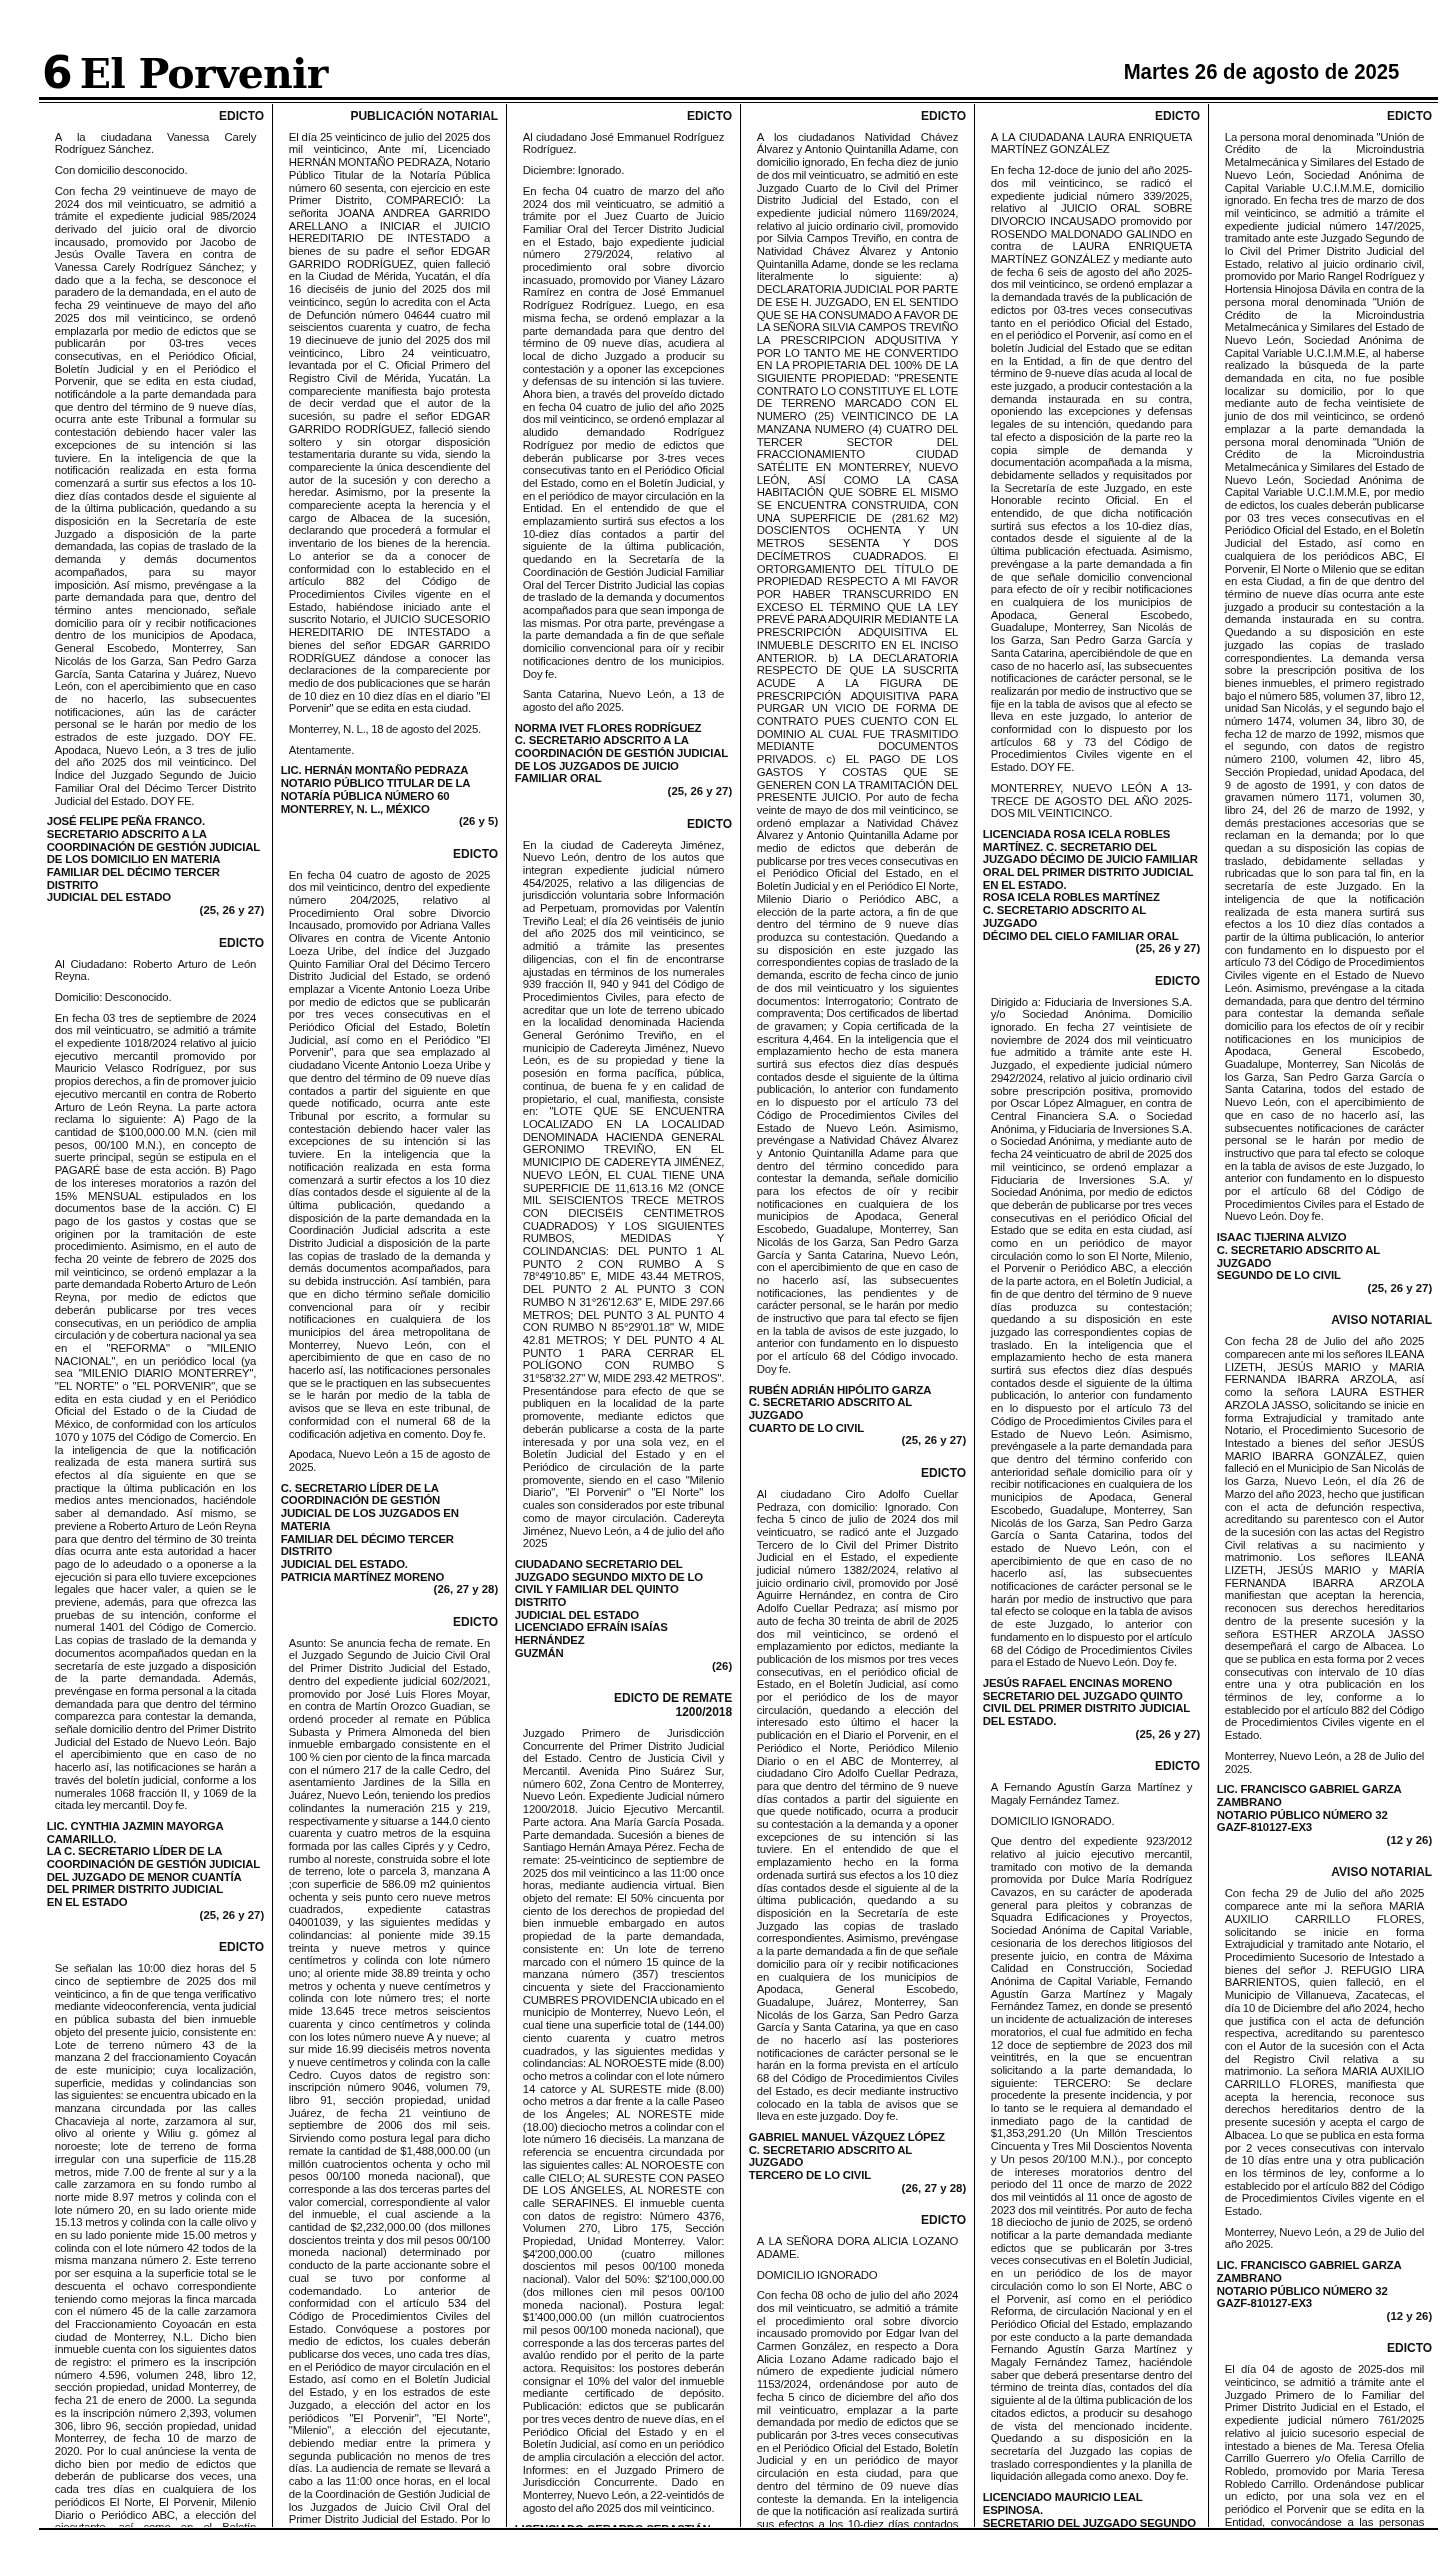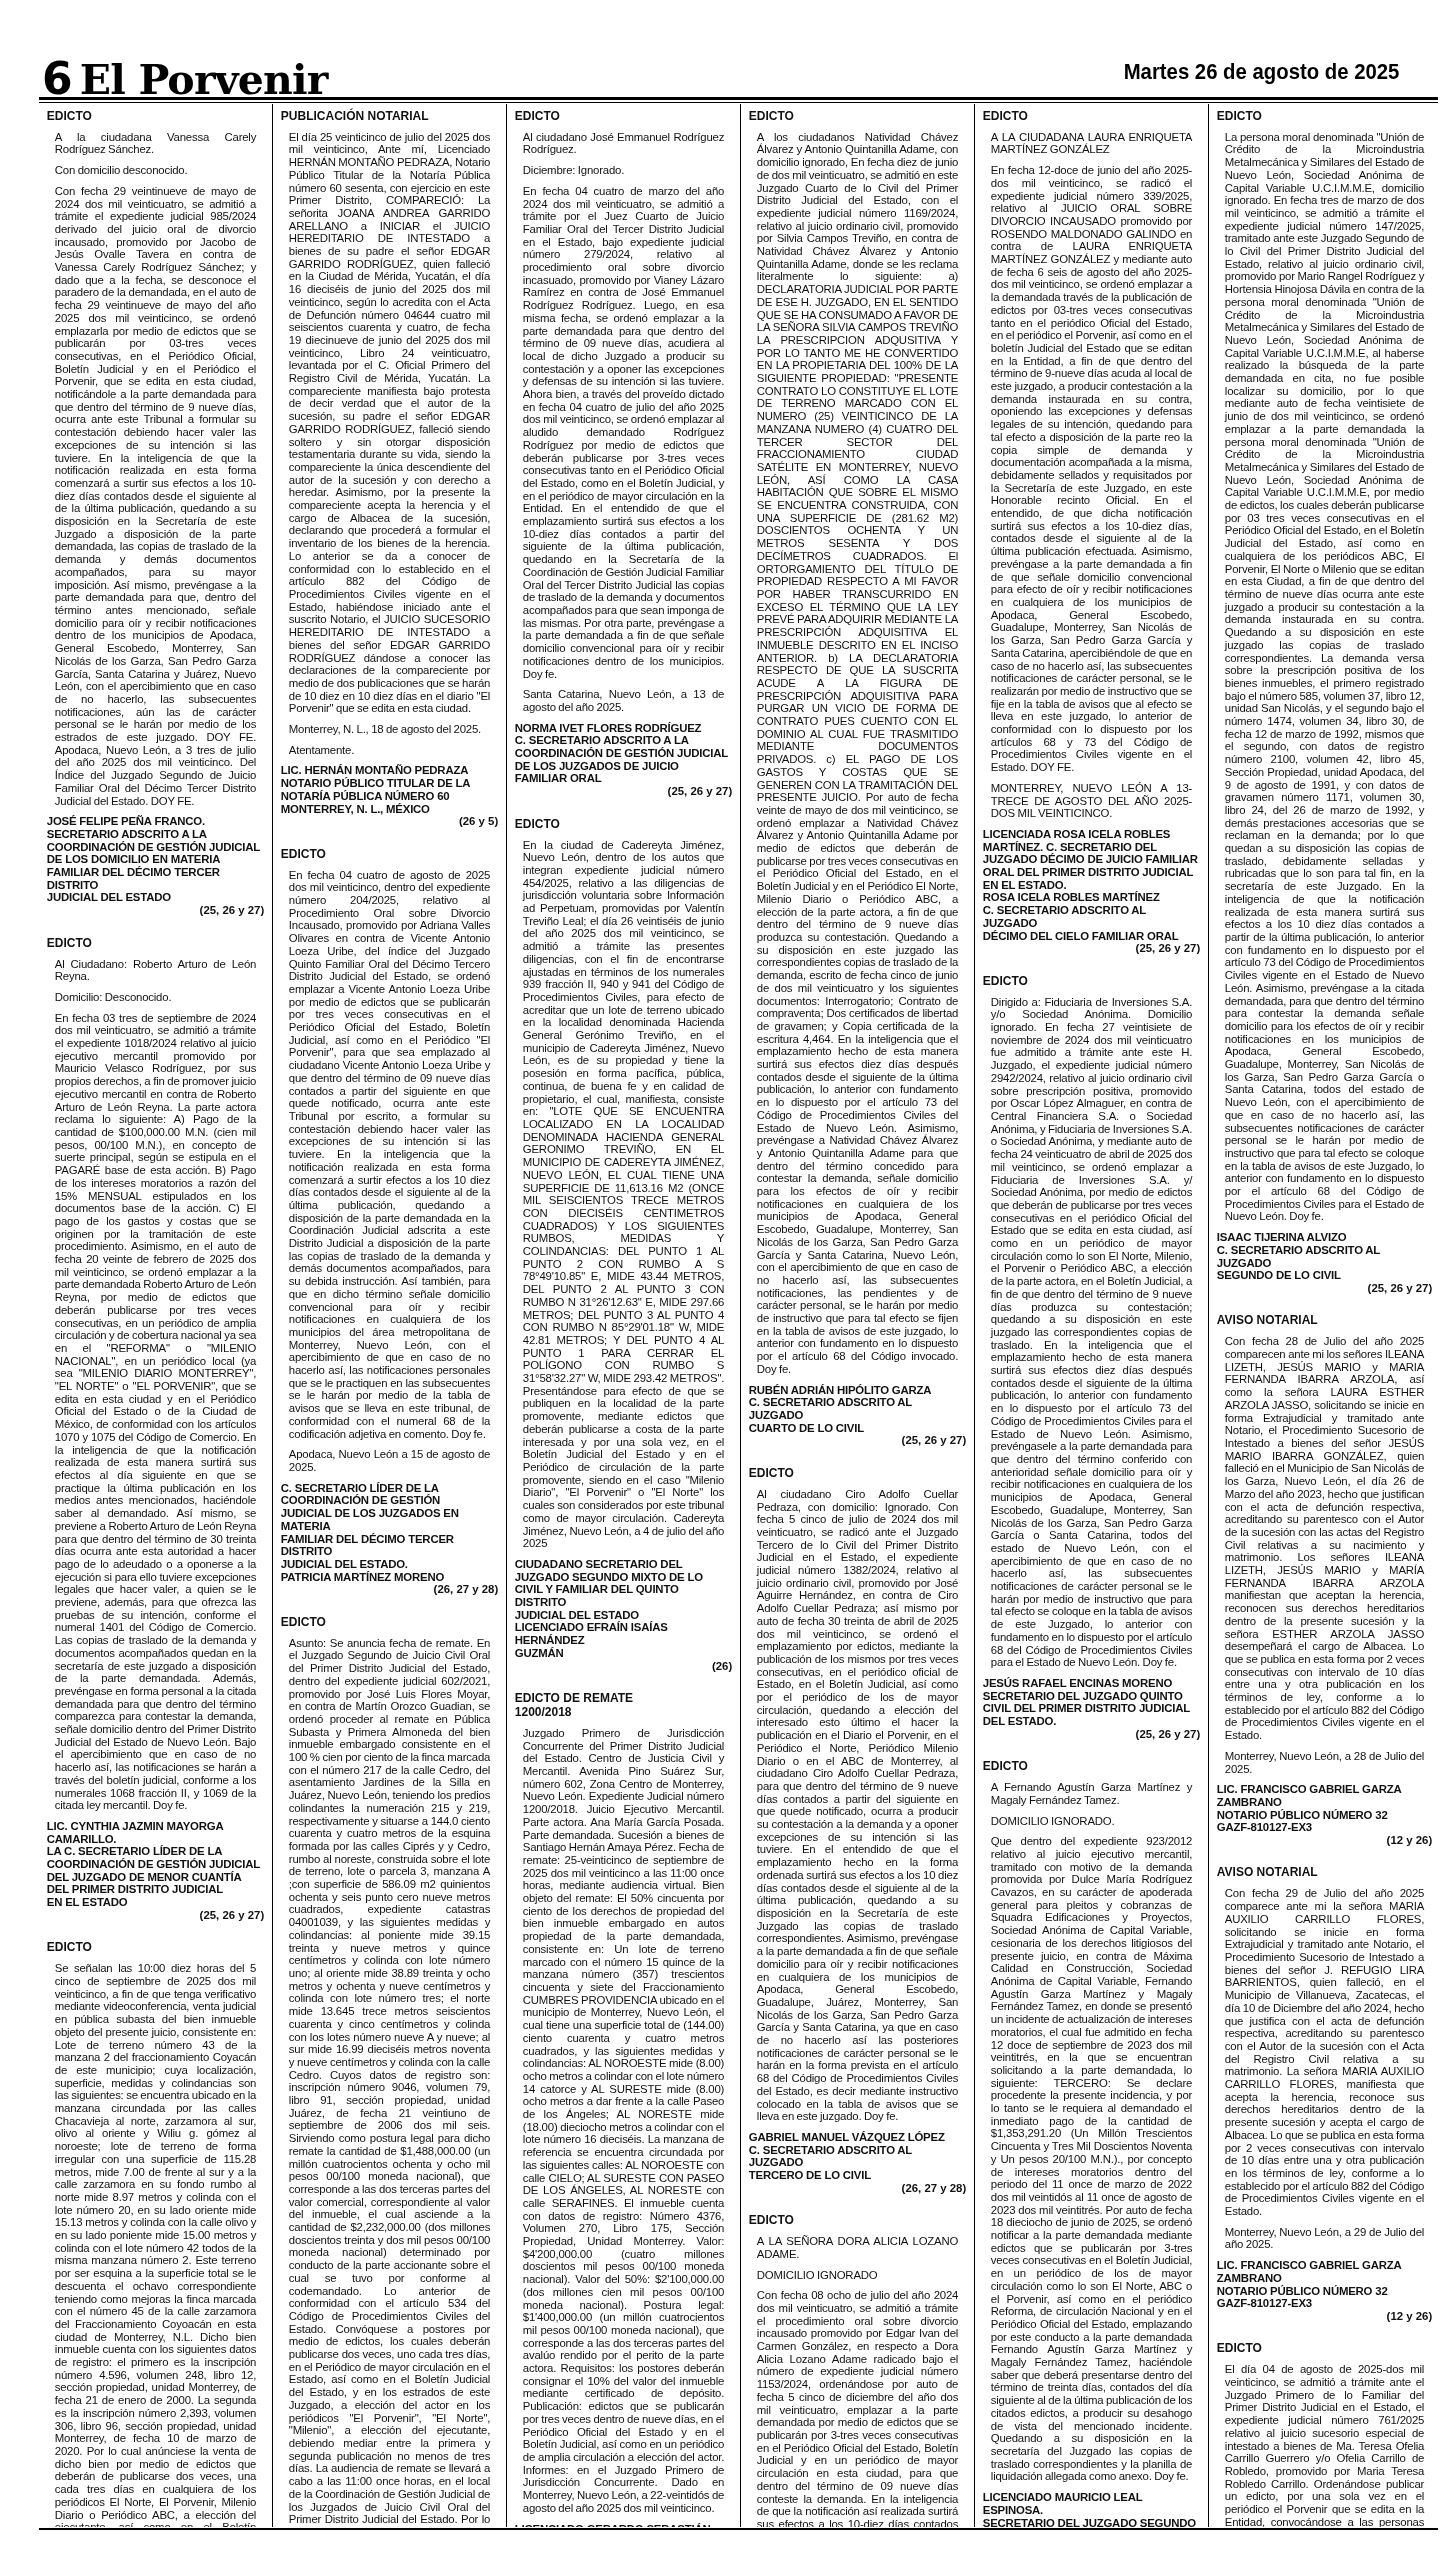--- a/index.html
+++ b/index.html
@@ -7,21 +7,21 @@
   body {
     width: 1449px; height: 2576px; overflow: hidden; position: relative;
     font-family: "Liberation Sans", sans-serif; color: #111;
   }
   .masthead {
     position: absolute; left: 39px; top: 45px; width: 1394px; height: 50px;
   }
   .logo {
     position: absolute; left: 3.1px; top: 6.2px;
     font-family: "DejaVu Serif", serif; font-weight: 900; font-size: 41px;
-    letter-spacing: -0.8px; line-height: 56px; color: #000;
+    letter-spacing: -0.8px; line-height: 44px; color: #000;
   }
   .logo .pg { font-family: "DejaVu Sans", sans-serif; font-weight: 900; font-size: 44px; margin-right: 7.8px; }
   .dateline {
     position: absolute; right: 34px; top: 14px;
     font-family: "Liberation Sans", sans-serif; font-weight: bold; font-size: 22.6px; color: #000;
     transform: scaleX(0.9); transform-origin: right center;
   }
   .rule-top {
     position: absolute; left: 39px; top: 97px; width: 1399px; height: 5.5px;
     border-top: 3.1px solid #000; border-bottom: 1.2px solid #000;
@@ -34,21 +34,21 @@
     display: flex;
   }
   .col {
     flex: 0 0 auto; height: 100%; overflow: hidden;
     padding: 4.7px 7.8px 0 7.8px;
     border-right: 1.6px solid #000;
   }
   .col:last-child { border-right: none; }
   .notice { margin-bottom: 18.7px; }
   .n-title {
-    text-align: left; font-weight: bold; font-size: 12px; line-height: 14px; margin-bottom: 0.8px;
+    text-align: right; font-weight: bold; font-size: 12px; line-height: 14px; margin-bottom: 0.8px;
   }
   .n-body {
     font-size: 11.4px; line-height: 12.7px; text-align: justify; hyphens: auto;
     letter-spacing: -0.2px; word-spacing: -0.4px;
   }
   .n-body p { margin: 8px; }
   .n-sign {
     text-align: left; font-weight: bold; font-size: 11.4px; line-height: 12.7px; margin-top: 0.8px;
     letter-spacing: -0.2px;
   }

